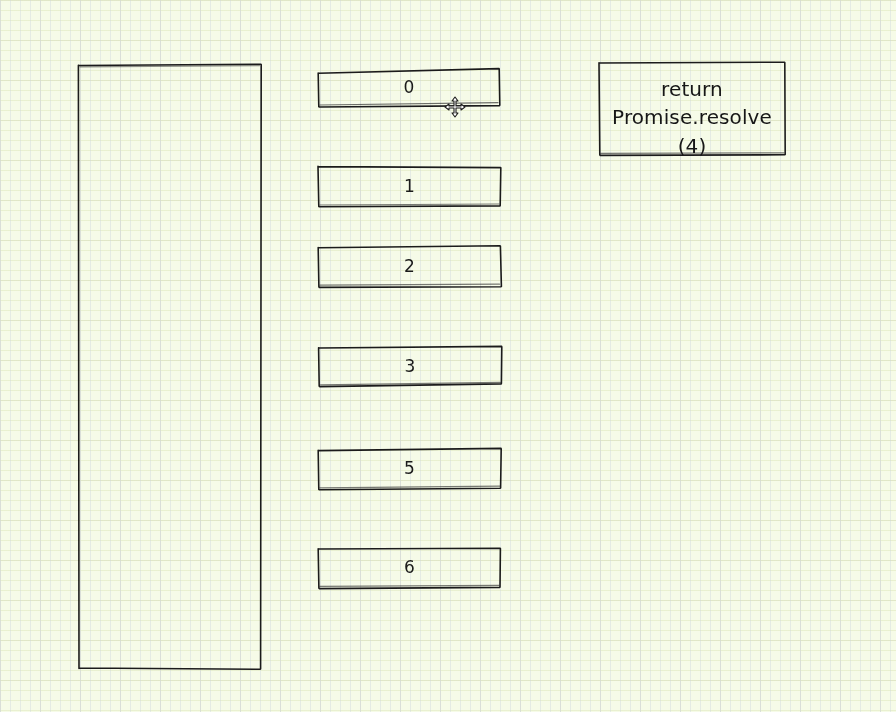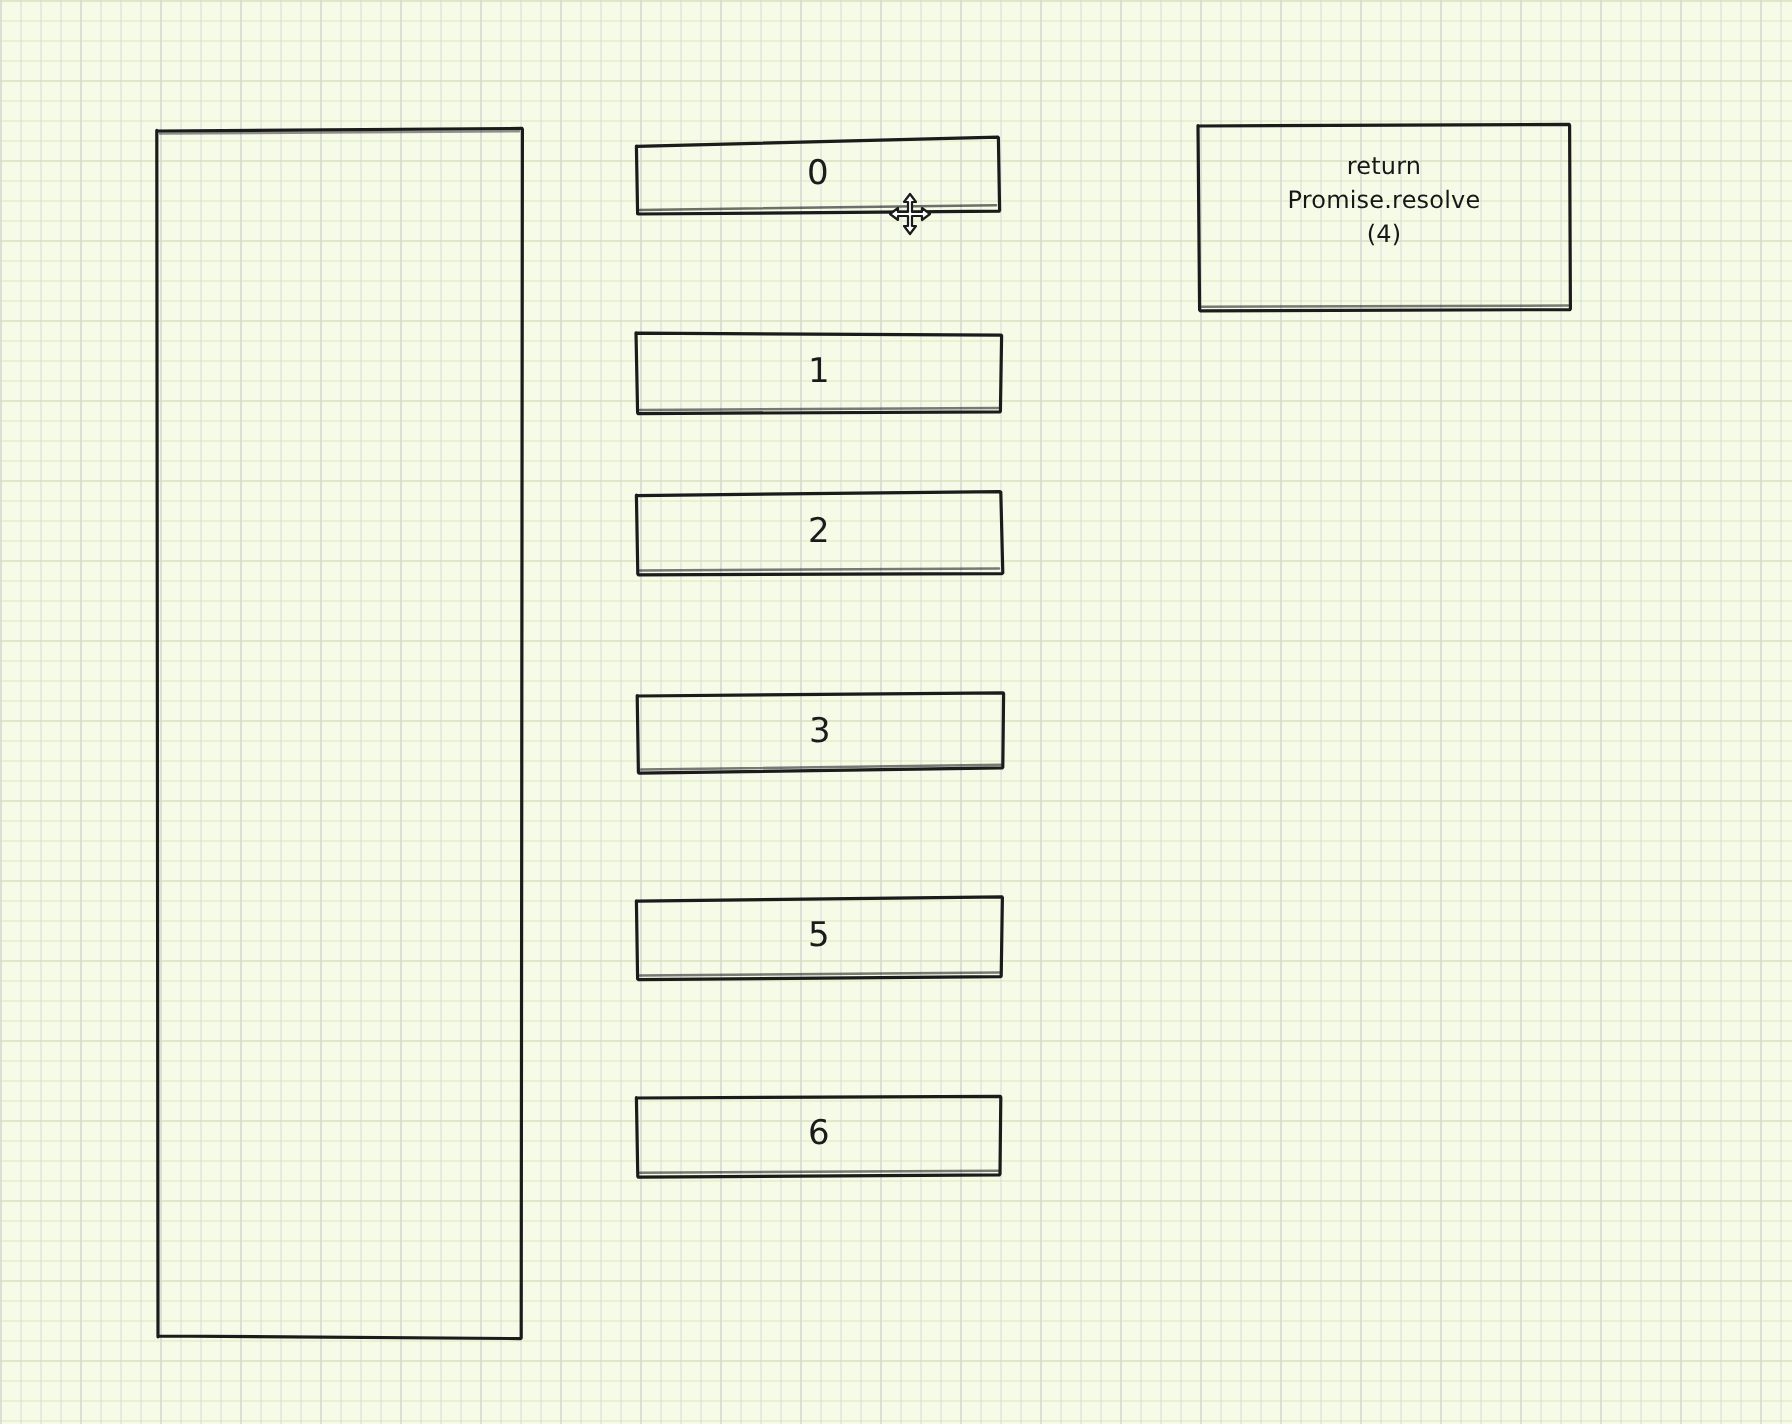--- a/index.html
+++ b/index.html
@@ -81,21 +81,21 @@
     letter-spacing: 0.2px;
     white-space: nowrap;
     user-select: none;
   }
 
   .text-block {
     position: absolute;
     text-align: center;
     color: #171717;
     font-family: "DejaVu Sans", "Liberation Sans", sans-serif;
-    font-size: 12px;
+    font-size: 20px;
     line-height: 1.42;
     letter-spacing: 0.1px;
     white-space: pre-line;
     user-select: none;
   }
 
   
   #move-cursor {
     position: absolute;
     width: 22px;

